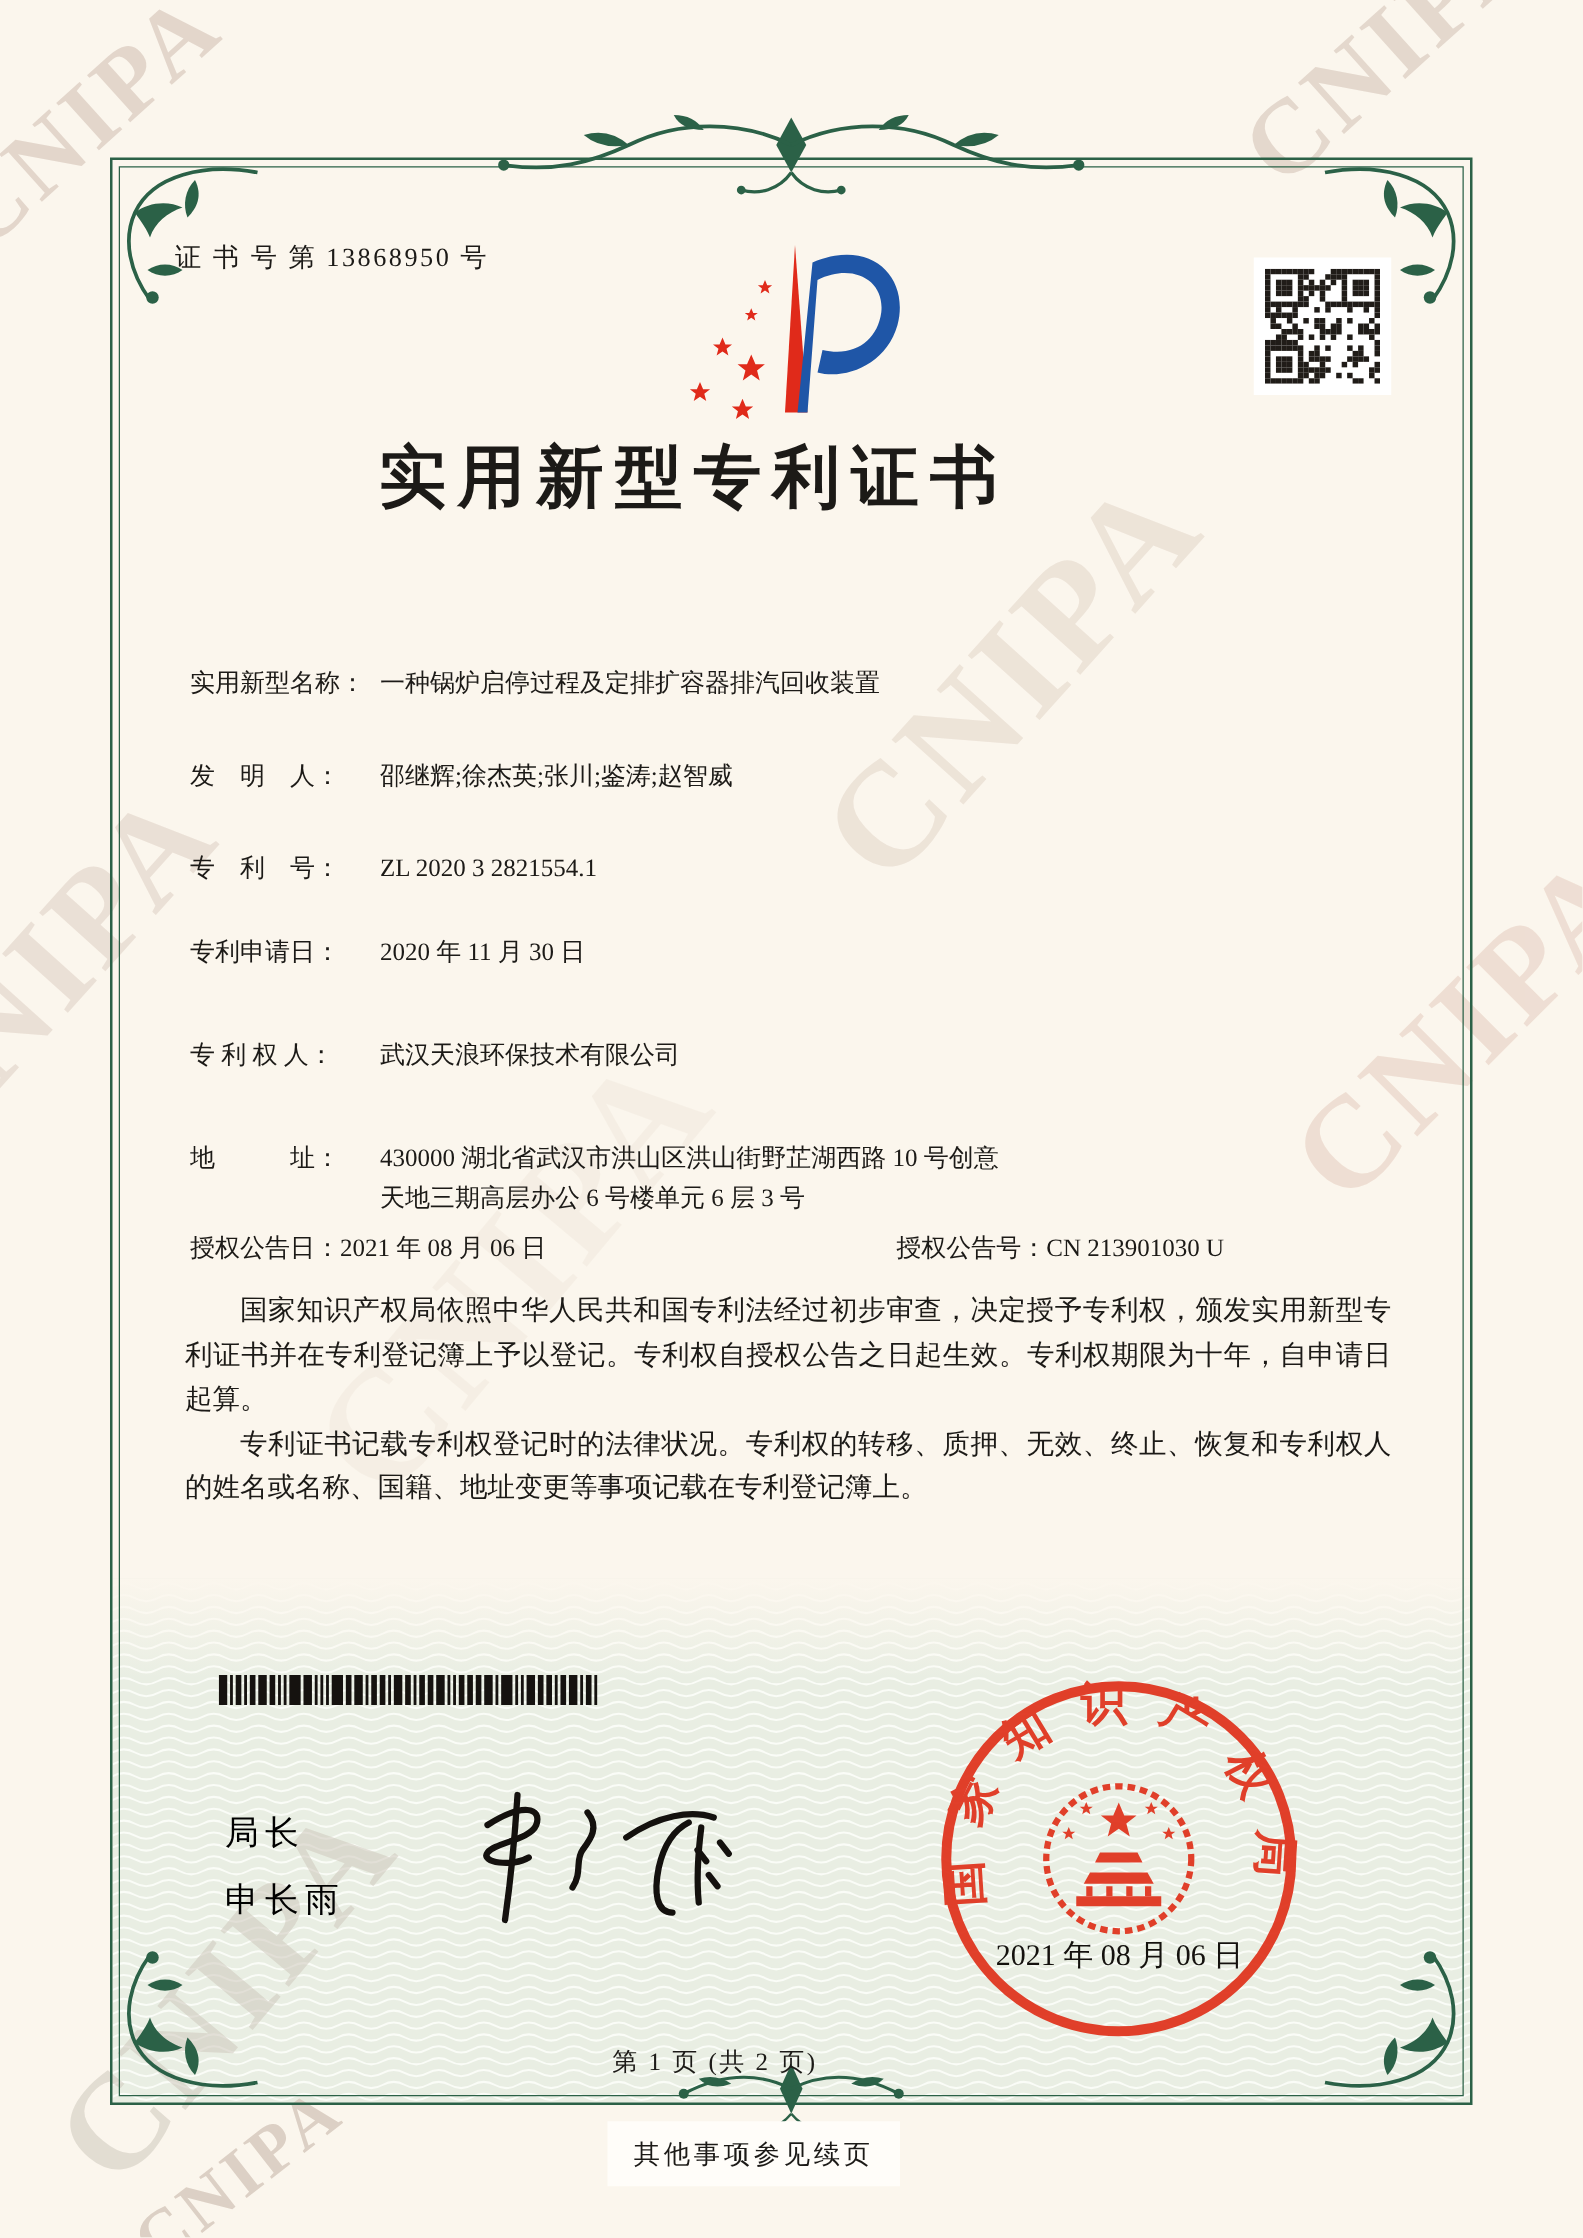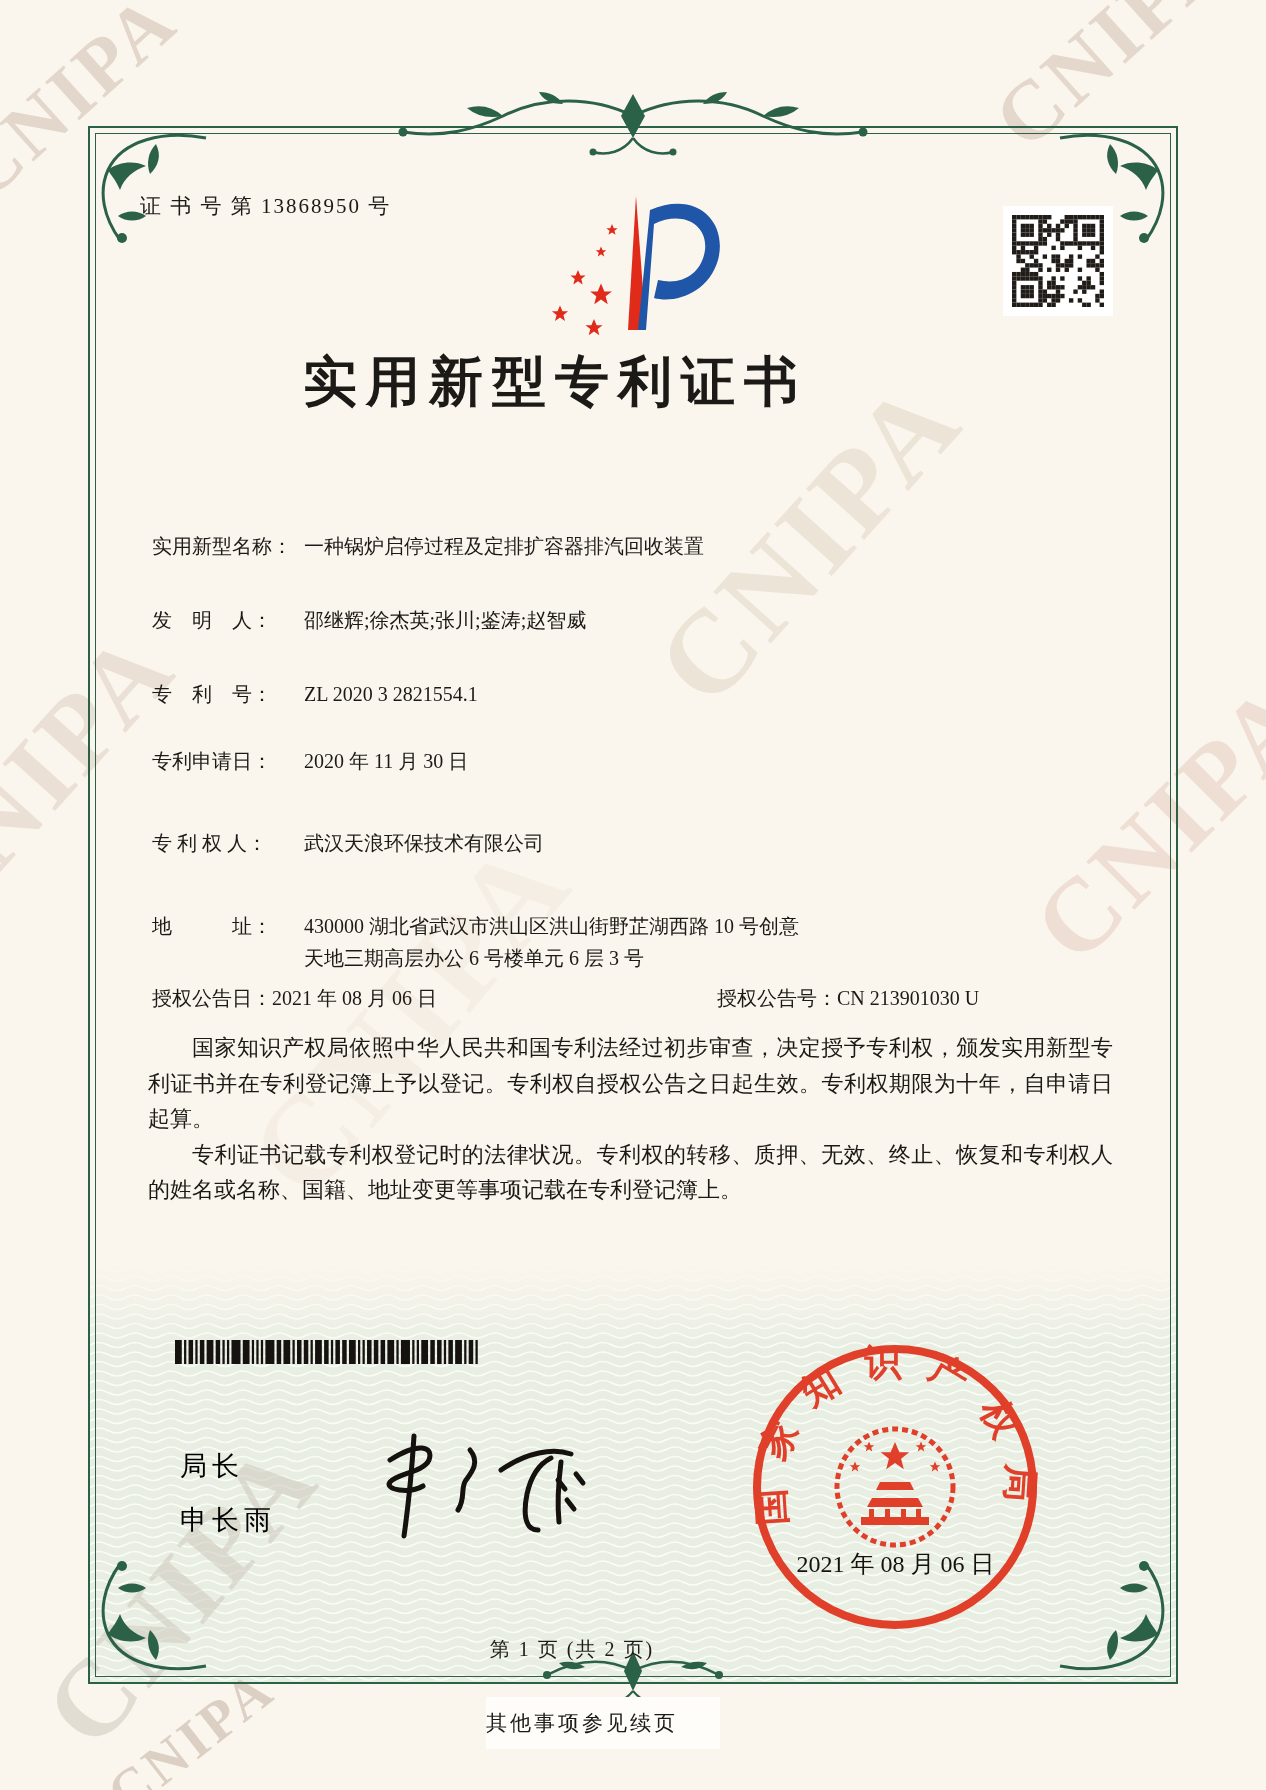--- a/index.html
+++ b/index.html
@@ -45,21 +45,21 @@
   .signoff{position:absolute;left:180px;z-index:3;font-family:"Liberation Sans","DejaVu Sans",sans-serif;
            font-size:27px;font-weight:500;letter-spacing:5px;color:#000000;}
   .st1{top:1448px;} .st2{top:1502px;}
   .signature{position:absolute;left:355px;top:1418px;z-index:3;}
   .seal{position:absolute;left:745px;top:1337px;z-index:4;}
   .seal-date{position:absolute;left:788px;top:1548px;width:215px;text-align:center;font-size:24px;
              color:#14110e;z-index:5;letter-spacing:0px;}
   .pagenum{position:absolute;left:0;top:1636px;width:1144px;text-align:center;font-size:20px;
            letter-spacing:2px;z-index:3;}
   .footer-note{position:absolute;left:486px;top:1697px;width:234px;height:52px;background:#fffdf9;
-               z-index:3;line-height:52px;font-size:21px;letter-spacing:3px;}
+               z-index:3;text-align:center;line-height:52px;font-size:21px;letter-spacing:3px;}
 </style>
 </head>
 <body>
 
 <div class="page">
 
   <div class="band">
     <svg width="1086" height="420" viewBox="0 0 1086 420">
       <path id="wavePath" fill="none" stroke="#fafcf7" stroke-width="1.6" d="M0 6.0q9 -5 18 0q9 5 18 0q9 -5 18 0q9 5 18 0q9 -5 18 0q9 5 18 0q9 -5 18 0q9 5 18 0q9 -5 18 0q9 5 18 0q9 -5 18 0q9 5 18 0q9 -5 18 0q9 5 18 0q9 -5 18 0q9 5 18 0q9 -5 18 0q9 5 18 0q9 -5 18 0q9 5 18 0q9 -5 18 0q9 5 18 0q9 -5 18 0q9 5 18 0q9 -5 18 0q9 5 18 0q9 -5 18 0q9 5 18 0q9 -5 18 0q9 5 18 0q9 -5 18 0q9 5 18 0q9 -5 18 0q9 5 18 0q9 -5 18 0q9 5 18 0q9 -5 18 0q9 5 18 0q9 -5 18 0q9 5 18 0q9 -5 18 0q9 5 18 0q9 -5 18 0q9 5 18 0q9 -5 18 0q9 5 18 0q9 -5 18 0q9 5 18 0q9 -5 18 0q9 5 18 0q9 -5 18 0q9 5 18 0q9 -5 18 0q9 5 18 0q9 -5 18 0q9 5 18 0q9 -5 18 0q9 5 18 0q9 -5 18 0q9 5 18 0q9 -5 18 0q9 5 18 0M0 15.5q9 -5 18 0q9 5 18 0q9 -5 18 0q9 5 18 0q9 -5 18 0q9 5 18 0q9 -5 18 0q9 5 18 0q9 -5 18 0q9 5 18 0q9 -5 18 0q9 5 18 0q9 -5 18 0q9 5 18 0q9 -5 18 0q9 5 18 0q9 -5 18 0q9 5 18 0q9 -5 18 0q9 5 18 0q9 -5 18 0q9 5 18 0q9 -5 18 0q9 5 18 0q9 -5 18 0q9 5 18 0q9 -5 18 0q9 5 18 0q9 -5 18 0q9 5 18 0q9 -5 18 0q9 5 18 0q9 -5 18 0q9 5 18 0q9 -5 18 0q9 5 18 0q9 -5 18 0q9 5 18 0q9 -5 18 0q9 5 18 0q9 -5 18 0q9 5 18 0q9 -5 18 0q9 5 18 0q9 -5 18 0q9 5 18 0q9 -5 18 0q9 5 18 0q9 -5 18 0q9 5 18 0q9 -5 18 0q9 5 18 0q9 -5 18 0q9 5 18 0q9 -5 18 0q9 5 18 0q9 -5 18 0q9 5 18 0q9 -5 18 0q9 5 18 0q9 -5 18 0q9 5 18 0M0 25.0q9 -5 18 0q9 5 18 0q9 -5 18 0q9 5 18 0q9 -5 18 0q9 5 18 0q9 -5 18 0q9 5 18 0q9 -5 18 0q9 5 18 0q9 -5 18 0q9 5 18 0q9 -5 18 0q9 5 18 0q9 -5 18 0q9 5 18 0q9 -5 18 0q9 5 18 0q9 -5 18 0q9 5 18 0q9 -5 18 0q9 5 18 0q9 -5 18 0q9 5 18 0q9 -5 18 0q9 5 18 0q9 -5 18 0q9 5 18 0q9 -5 18 0q9 5 18 0q9 -5 18 0q9 5 18 0q9 -5 18 0q9 5 18 0q9 -5 18 0q9 5 18 0q9 -5 18 0q9 5 18 0q9 -5 18 0q9 5 18 0q9 -5 18 0q9 5 18 0q9 -5 18 0q9 5 18 0q9 -5 18 0q9 5 18 0q9 -5 18 0q9 5 18 0q9 -5 18 0q9 5 18 0q9 -5 18 0q9 5 18 0q9 -5 18 0q9 5 18 0q9 -5 18 0q9 5 18 0q9 -5 18 0q9 5 18 0q9 -5 18 0q9 5 18 0q9 -5 18 0q9 5 18 0M0 34.5q9 -5 18 0q9 5 18 0q9 -5 18 0q9 5 18 0q9 -5 18 0q9 5 18 0q9 -5 18 0q9 5 18 0q9 -5 18 0q9 5 18 0q9 -5 18 0q9 5 18 0q9 -5 18 0q9 5 18 0q9 -5 18 0q9 5 18 0q9 -5 18 0q9 5 18 0q9 -5 18 0q9 5 18 0q9 -5 18 0q9 5 18 0q9 -5 18 0q9 5 18 0q9 -5 18 0q9 5 18 0q9 -5 18 0q9 5 18 0q9 -5 18 0q9 5 18 0q9 -5 18 0q9 5 18 0q9 -5 18 0q9 5 18 0q9 -5 18 0q9 5 18 0q9 -5 18 0q9 5 18 0q9 -5 18 0q9 5 18 0q9 -5 18 0q9 5 18 0q9 -5 18 0q9 5 18 0q9 -5 18 0q9 5 18 0q9 -5 18 0q9 5 18 0q9 -5 18 0q9 5 18 0q9 -5 18 0q9 5 18 0q9 -5 18 0q9 5 18 0q9 -5 18 0q9 5 18 0q9 -5 18 0q9 5 18 0q9 -5 18 0q9 5 18 0q9 -5 18 0q9 5 18 0M0 44.0q9 -5 18 0q9 5 18 0q9 -5 18 0q9 5 18 0q9 -5 18 0q9 5 18 0q9 -5 18 0q9 5 18 0q9 -5 18 0q9 5 18 0q9 -5 18 0q9 5 18 0q9 -5 18 0q9 5 18 0q9 -5 18 0q9 5 18 0q9 -5 18 0q9 5 18 0q9 -5 18 0q9 5 18 0q9 -5 18 0q9 5 18 0q9 -5 18 0q9 5 18 0q9 -5 18 0q9 5 18 0q9 -5 18 0q9 5 18 0q9 -5 18 0q9 5 18 0q9 -5 18 0q9 5 18 0q9 -5 18 0q9 5 18 0q9 -5 18 0q9 5 18 0q9 -5 18 0q9 5 18 0q9 -5 18 0q9 5 18 0q9 -5 18 0q9 5 18 0q9 -5 18 0q9 5 18 0q9 -5 18 0q9 5 18 0q9 -5 18 0q9 5 18 0q9 -5 18 0q9 5 18 0q9 -5 18 0q9 5 18 0q9 -5 18 0q9 5 18 0q9 -5 18 0q9 5 18 0q9 -5 18 0q9 5 18 0q9 -5 18 0q9 5 18 0q9 -5 18 0q9 5 18 0M0 53.5q9 -5 18 0q9 5 18 0q9 -5 18 0q9 5 18 0q9 -5 18 0q9 5 18 0q9 -5 18 0q9 5 18 0q9 -5 18 0q9 5 18 0q9 -5 18 0q9 5 18 0q9 -5 18 0q9 5 18 0q9 -5 18 0q9 5 18 0q9 -5 18 0q9 5 18 0q9 -5 18 0q9 5 18 0q9 -5 18 0q9 5 18 0q9 -5 18 0q9 5 18 0q9 -5 18 0q9 5 18 0q9 -5 18 0q9 5 18 0q9 -5 18 0q9 5 18 0q9 -5 18 0q9 5 18 0q9 -5 18 0q9 5 18 0q9 -5 18 0q9 5 18 0q9 -5 18 0q9 5 18 0q9 -5 18 0q9 5 18 0q9 -5 18 0q9 5 18 0q9 -5 18 0q9 5 18 0q9 -5 18 0q9 5 18 0q9 -5 18 0q9 5 18 0q9 -5 18 0q9 5 18 0q9 -5 18 0q9 5 18 0q9 -5 18 0q9 5 18 0q9 -5 18 0q9 5 18 0q9 -5 18 0q9 5 18 0q9 -5 18 0q9 5 18 0q9 -5 18 0q9 5 18 0M0 63.0q9 -5 18 0q9 5 18 0q9 -5 18 0q9 5 18 0q9 -5 18 0q9 5 18 0q9 -5 18 0q9 5 18 0q9 -5 18 0q9 5 18 0q9 -5 18 0q9 5 18 0q9 -5 18 0q9 5 18 0q9 -5 18 0q9 5 18 0q9 -5 18 0q9 5 18 0q9 -5 18 0q9 5 18 0q9 -5 18 0q9 5 18 0q9 -5 18 0q9 5 18 0q9 -5 18 0q9 5 18 0q9 -5 18 0q9 5 18 0q9 -5 18 0q9 5 18 0q9 -5 18 0q9 5 18 0q9 -5 18 0q9 5 18 0q9 -5 18 0q9 5 18 0q9 -5 18 0q9 5 18 0q9 -5 18 0q9 5 18 0q9 -5 18 0q9 5 18 0q9 -5 18 0q9 5 18 0q9 -5 18 0q9 5 18 0q9 -5 18 0q9 5 18 0q9 -5 18 0q9 5 18 0q9 -5 18 0q9 5 18 0q9 -5 18 0q9 5 18 0q9 -5 18 0q9 5 18 0q9 -5 18 0q9 5 18 0q9 -5 18 0q9 5 18 0q9 -5 18 0q9 5 18 0M0 72.5q9 -5 18 0q9 5 18 0q9 -5 18 0q9 5 18 0q9 -5 18 0q9 5 18 0q9 -5 18 0q9 5 18 0q9 -5 18 0q9 5 18 0q9 -5 18 0q9 5 18 0q9 -5 18 0q9 5 18 0q9 -5 18 0q9 5 18 0q9 -5 18 0q9 5 18 0q9 -5 18 0q9 5 18 0q9 -5 18 0q9 5 18 0q9 -5 18 0q9 5 18 0q9 -5 18 0q9 5 18 0q9 -5 18 0q9 5 18 0q9 -5 18 0q9 5 18 0q9 -5 18 0q9 5 18 0q9 -5 18 0q9 5 18 0q9 -5 18 0q9 5 18 0q9 -5 18 0q9 5 18 0q9 -5 18 0q9 5 18 0q9 -5 18 0q9 5 18 0q9 -5 18 0q9 5 18 0q9 -5 18 0q9 5 18 0q9 -5 18 0q9 5 18 0q9 -5 18 0q9 5 18 0q9 -5 18 0q9 5 18 0q9 -5 18 0q9 5 18 0q9 -5 18 0q9 5 18 0q9 -5 18 0q9 5 18 0q9 -5 18 0q9 5 18 0q9 -5 18 0q9 5 18 0M0 82.0q9 -5 18 0q9 5 18 0q9 -5 18 0q9 5 18 0q9 -5 18 0q9 5 18 0q9 -5 18 0q9 5 18 0q9 -5 18 0q9 5 18 0q9 -5 18 0q9 5 18 0q9 -5 18 0q9 5 18 0q9 -5 18 0q9 5 18 0q9 -5 18 0q9 5 18 0q9 -5 18 0q9 5 18 0q9 -5 18 0q9 5 18 0q9 -5 18 0q9 5 18 0q9 -5 18 0q9 5 18 0q9 -5 18 0q9 5 18 0q9 -5 18 0q9 5 18 0q9 -5 18 0q9 5 18 0q9 -5 18 0q9 5 18 0q9 -5 18 0q9 5 18 0q9 -5 18 0q9 5 18 0q9 -5 18 0q9 5 18 0q9 -5 18 0q9 5 18 0q9 -5 18 0q9 5 18 0q9 -5 18 0q9 5 18 0q9 -5 18 0q9 5 18 0q9 -5 18 0q9 5 18 0q9 -5 18 0q9 5 18 0q9 -5 18 0q9 5 18 0q9 -5 18 0q9 5 18 0q9 -5 18 0q9 5 18 0q9 -5 18 0q9 5 18 0q9 -5 18 0q9 5 18 0M0 91.5q9 -5 18 0q9 5 18 0q9 -5 18 0q9 5 18 0q9 -5 18 0q9 5 18 0q9 -5 18 0q9 5 18 0q9 -5 18 0q9 5 18 0q9 -5 18 0q9 5 18 0q9 -5 18 0q9 5 18 0q9 -5 18 0q9 5 18 0q9 -5 18 0q9 5 18 0q9 -5 18 0q9 5 18 0q9 -5 18 0q9 5 18 0q9 -5 18 0q9 5 18 0q9 -5 18 0q9 5 18 0q9 -5 18 0q9 5 18 0q9 -5 18 0q9 5 18 0q9 -5 18 0q9 5 18 0q9 -5 18 0q9 5 18 0q9 -5 18 0q9 5 18 0q9 -5 18 0q9 5 18 0q9 -5 18 0q9 5 18 0q9 -5 18 0q9 5 18 0q9 -5 18 0q9 5 18 0q9 -5 18 0q9 5 18 0q9 -5 18 0q9 5 18 0q9 -5 18 0q9 5 18 0q9 -5 18 0q9 5 18 0q9 -5 18 0q9 5 18 0q9 -5 18 0q9 5 18 0q9 -5 18 0q9 5 18 0q9 -5 18 0q9 5 18 0q9 -5 18 0q9 5 18 0M0 101.0q9 -5 18 0q9 5 18 0q9 -5 18 0q9 5 18 0q9 -5 18 0q9 5 18 0q9 -5 18 0q9 5 18 0q9 -5 18 0q9 5 18 0q9 -5 18 0q9 5 18 0q9 -5 18 0q9 5 18 0q9 -5 18 0q9 5 18 0q9 -5 18 0q9 5 18 0q9 -5 18 0q9 5 18 0q9 -5 18 0q9 5 18 0q9 -5 18 0q9 5 18 0q9 -5 18 0q9 5 18 0q9 -5 18 0q9 5 18 0q9 -5 18 0q9 5 18 0q9 -5 18 0q9 5 18 0q9 -5 18 0q9 5 18 0q9 -5 18 0q9 5 18 0q9 -5 18 0q9 5 18 0q9 -5 18 0q9 5 18 0q9 -5 18 0q9 5 18 0q9 -5 18 0q9 5 18 0q9 -5 18 0q9 5 18 0q9 -5 18 0q9 5 18 0q9 -5 18 0q9 5 18 0q9 -5 18 0q9 5 18 0q9 -5 18 0q9 5 18 0q9 -5 18 0q9 5 18 0q9 -5 18 0q9 5 18 0q9 -5 18 0q9 5 18 0q9 -5 18 0q9 5 18 0M0 110.5q9 -5 18 0q9 5 18 0q9 -5 18 0q9 5 18 0q9 -5 18 0q9 5 18 0q9 -5 18 0q9 5 18 0q9 -5 18 0q9 5 18 0q9 -5 18 0q9 5 18 0q9 -5 18 0q9 5 18 0q9 -5 18 0q9 5 18 0q9 -5 18 0q9 5 18 0q9 -5 18 0q9 5 18 0q9 -5 18 0q9 5 18 0q9 -5 18 0q9 5 18 0q9 -5 18 0q9 5 18 0q9 -5 18 0q9 5 18 0q9 -5 18 0q9 5 18 0q9 -5 18 0q9 5 18 0q9 -5 18 0q9 5 18 0q9 -5 18 0q9 5 18 0q9 -5 18 0q9 5 18 0q9 -5 18 0q9 5 18 0q9 -5 18 0q9 5 18 0q9 -5 18 0q9 5 18 0q9 -5 18 0q9 5 18 0q9 -5 18 0q9 5 18 0q9 -5 18 0q9 5 18 0q9 -5 18 0q9 5 18 0q9 -5 18 0q9 5 18 0q9 -5 18 0q9 5 18 0q9 -5 18 0q9 5 18 0q9 -5 18 0q9 5 18 0q9 -5 18 0q9 5 18 0M0 120.0q9 -5 18 0q9 5 18 0q9 -5 18 0q9 5 18 0q9 -5 18 0q9 5 18 0q9 -5 18 0q9 5 18 0q9 -5 18 0q9 5 18 0q9 -5 18 0q9 5 18 0q9 -5 18 0q9 5 18 0q9 -5 18 0q9 5 18 0q9 -5 18 0q9 5 18 0q9 -5 18 0q9 5 18 0q9 -5 18 0q9 5 18 0q9 -5 18 0q9 5 18 0q9 -5 18 0q9 5 18 0q9 -5 18 0q9 5 18 0q9 -5 18 0q9 5 18 0q9 -5 18 0q9 5 18 0q9 -5 18 0q9 5 18 0q9 -5 18 0q9 5 18 0q9 -5 18 0q9 5 18 0q9 -5 18 0q9 5 18 0q9 -5 18 0q9 5 18 0q9 -5 18 0q9 5 18 0q9 -5 18 0q9 5 18 0q9 -5 18 0q9 5 18 0q9 -5 18 0q9 5 18 0q9 -5 18 0q9 5 18 0q9 -5 18 0q9 5 18 0q9 -5 18 0q9 5 18 0q9 -5 18 0q9 5 18 0q9 -5 18 0q9 5 18 0q9 -5 18 0q9 5 18 0M0 129.5q9 -5 18 0q9 5 18 0q9 -5 18 0q9 5 18 0q9 -5 18 0q9 5 18 0q9 -5 18 0q9 5 18 0q9 -5 18 0q9 5 18 0q9 -5 18 0q9 5 18 0q9 -5 18 0q9 5 18 0q9 -5 18 0q9 5 18 0q9 -5 18 0q9 5 18 0q9 -5 18 0q9 5 18 0q9 -5 18 0q9 5 18 0q9 -5 18 0q9 5 18 0q9 -5 18 0q9 5 18 0q9 -5 18 0q9 5 18 0q9 -5 18 0q9 5 18 0q9 -5 18 0q9 5 18 0q9 -5 18 0q9 5 18 0q9 -5 18 0q9 5 18 0q9 -5 18 0q9 5 18 0q9 -5 18 0q9 5 18 0q9 -5 18 0q9 5 18 0q9 -5 18 0q9 5 18 0q9 -5 18 0q9 5 18 0q9 -5 18 0q9 5 18 0q9 -5 18 0q9 5 18 0q9 -5 18 0q9 5 18 0q9 -5 18 0q9 5 18 0q9 -5 18 0q9 5 18 0q9 -5 18 0q9 5 18 0q9 -5 18 0q9 5 18 0q9 -5 18 0q9 5 18 0M0 139.0q9 -5 18 0q9 5 18 0q9 -5 18 0q9 5 18 0q9 -5 18 0q9 5 18 0q9 -5 18 0q9 5 18 0q9 -5 18 0q9 5 18 0q9 -5 18 0q9 5 18 0q9 -5 18 0q9 5 18 0q9 -5 18 0q9 5 18 0q9 -5 18 0q9 5 18 0q9 -5 18 0q9 5 18 0q9 -5 18 0q9 5 18 0q9 -5 18 0q9 5 18 0q9 -5 18 0q9 5 18 0q9 -5 18 0q9 5 18 0q9 -5 18 0q9 5 18 0q9 -5 18 0q9 5 18 0q9 -5 18 0q9 5 18 0q9 -5 18 0q9 5 18 0q9 -5 18 0q9 5 18 0q9 -5 18 0q9 5 18 0q9 -5 18 0q9 5 18 0q9 -5 18 0q9 5 18 0q9 -5 18 0q9 5 18 0q9 -5 18 0q9 5 18 0q9 -5 18 0q9 5 18 0q9 -5 18 0q9 5 18 0q9 -5 18 0q9 5 18 0q9 -5 18 0q9 5 18 0q9 -5 18 0q9 5 18 0q9 -5 18 0q9 5 18 0q9 -5 18 0q9 5 18 0M0 148.5q9 -5 18 0q9 5 18 0q9 -5 18 0q9 5 18 0q9 -5 18 0q9 5 18 0q9 -5 18 0q9 5 18 0q9 -5 18 0q9 5 18 0q9 -5 18 0q9 5 18 0q9 -5 18 0q9 5 18 0q9 -5 18 0q9 5 18 0q9 -5 18 0q9 5 18 0q9 -5 18 0q9 5 18 0q9 -5 18 0q9 5 18 0q9 -5 18 0q9 5 18 0q9 -5 18 0q9 5 18 0q9 -5 18 0q9 5 18 0q9 -5 18 0q9 5 18 0q9 -5 18 0q9 5 18 0q9 -5 18 0q9 5 18 0q9 -5 18 0q9 5 18 0q9 -5 18 0q9 5 18 0q9 -5 18 0q9 5 18 0q9 -5 18 0q9 5 18 0q9 -5 18 0q9 5 18 0q9 -5 18 0q9 5 18 0q9 -5 18 0q9 5 18 0q9 -5 18 0q9 5 18 0q9 -5 18 0q9 5 18 0q9 -5 18 0q9 5 18 0q9 -5 18 0q9 5 18 0q9 -5 18 0q9 5 18 0q9 -5 18 0q9 5 18 0q9 -5 18 0q9 5 18 0M0 158.0q9 -5 18 0q9 5 18 0q9 -5 18 0q9 5 18 0q9 -5 18 0q9 5 18 0q9 -5 18 0q9 5 18 0q9 -5 18 0q9 5 18 0q9 -5 18 0q9 5 18 0q9 -5 18 0q9 5 18 0q9 -5 18 0q9 5 18 0q9 -5 18 0q9 5 18 0q9 -5 18 0q9 5 18 0q9 -5 18 0q9 5 18 0q9 -5 18 0q9 5 18 0q9 -5 18 0q9 5 18 0q9 -5 18 0q9 5 18 0q9 -5 18 0q9 5 18 0q9 -5 18 0q9 5 18 0q9 -5 18 0q9 5 18 0q9 -5 18 0q9 5 18 0q9 -5 18 0q9 5 18 0q9 -5 18 0q9 5 18 0q9 -5 18 0q9 5 18 0q9 -5 18 0q9 5 18 0q9 -5 18 0q9 5 18 0q9 -5 18 0q9 5 18 0q9 -5 18 0q9 5 18 0q9 -5 18 0q9 5 18 0q9 -5 18 0q9 5 18 0q9 -5 18 0q9 5 18 0q9 -5 18 0q9 5 18 0q9 -5 18 0q9 5 18 0q9 -5 18 0q9 5 18 0M0 167.5q9 -5 18 0q9 5 18 0q9 -5 18 0q9 5 18 0q9 -5 18 0q9 5 18 0q9 -5 18 0q9 5 18 0q9 -5 18 0q9 5 18 0q9 -5 18 0q9 5 18 0q9 -5 18 0q9 5 18 0q9 -5 18 0q9 5 18 0q9 -5 18 0q9 5 18 0q9 -5 18 0q9 5 18 0q9 -5 18 0q9 5 18 0q9 -5 18 0q9 5 18 0q9 -5 18 0q9 5 18 0q9 -5 18 0q9 5 18 0q9 -5 18 0q9 5 18 0q9 -5 18 0q9 5 18 0q9 -5 18 0q9 5 18 0q9 -5 18 0q9 5 18 0q9 -5 18 0q9 5 18 0q9 -5 18 0q9 5 18 0q9 -5 18 0q9 5 18 0q9 -5 18 0q9 5 18 0q9 -5 18 0q9 5 18 0q9 -5 18 0q9 5 18 0q9 -5 18 0q9 5 18 0q9 -5 18 0q9 5 18 0q9 -5 18 0q9 5 18 0q9 -5 18 0q9 5 18 0q9 -5 18 0q9 5 18 0q9 -5 18 0q9 5 18 0q9 -5 18 0q9 5 18 0M0 177.0q9 -5 18 0q9 5 18 0q9 -5 18 0q9 5 18 0q9 -5 18 0q9 5 18 0q9 -5 18 0q9 5 18 0q9 -5 18 0q9 5 18 0q9 -5 18 0q9 5 18 0q9 -5 18 0q9 5 18 0q9 -5 18 0q9 5 18 0q9 -5 18 0q9 5 18 0q9 -5 18 0q9 5 18 0q9 -5 18 0q9 5 18 0q9 -5 18 0q9 5 18 0q9 -5 18 0q9 5 18 0q9 -5 18 0q9 5 18 0q9 -5 18 0q9 5 18 0q9 -5 18 0q9 5 18 0q9 -5 18 0q9 5 18 0q9 -5 18 0q9 5 18 0q9 -5 18 0q9 5 18 0q9 -5 18 0q9 5 18 0q9 -5 18 0q9 5 18 0q9 -5 18 0q9 5 18 0q9 -5 18 0q9 5 18 0q9 -5 18 0q9 5 18 0q9 -5 18 0q9 5 18 0q9 -5 18 0q9 5 18 0q9 -5 18 0q9 5 18 0q9 -5 18 0q9 5 18 0q9 -5 18 0q9 5 18 0q9 -5 18 0q9 5 18 0q9 -5 18 0q9 5 18 0M0 186.5q9 -5 18 0q9 5 18 0q9 -5 18 0q9 5 18 0q9 -5 18 0q9 5 18 0q9 -5 18 0q9 5 18 0q9 -5 18 0q9 5 18 0q9 -5 18 0q9 5 18 0q9 -5 18 0q9 5 18 0q9 -5 18 0q9 5 18 0q9 -5 18 0q9 5 18 0q9 -5 18 0q9 5 18 0q9 -5 18 0q9 5 18 0q9 -5 18 0q9 5 18 0q9 -5 18 0q9 5 18 0q9 -5 18 0q9 5 18 0q9 -5 18 0q9 5 18 0q9 -5 18 0q9 5 18 0q9 -5 18 0q9 5 18 0q9 -5 18 0q9 5 18 0q9 -5 18 0q9 5 18 0q9 -5 18 0q9 5 18 0q9 -5 18 0q9 5 18 0q9 -5 18 0q9 5 18 0q9 -5 18 0q9 5 18 0q9 -5 18 0q9 5 18 0q9 -5 18 0q9 5 18 0q9 -5 18 0q9 5 18 0q9 -5 18 0q9 5 18 0q9 -5 18 0q9 5 18 0q9 -5 18 0q9 5 18 0q9 -5 18 0q9 5 18 0q9 -5 18 0q9 5 18 0M0 196.0q9 -5 18 0q9 5 18 0q9 -5 18 0q9 5 18 0q9 -5 18 0q9 5 18 0q9 -5 18 0q9 5 18 0q9 -5 18 0q9 5 18 0q9 -5 18 0q9 5 18 0q9 -5 18 0q9 5 18 0q9 -5 18 0q9 5 18 0q9 -5 18 0q9 5 18 0q9 -5 18 0q9 5 18 0q9 -5 18 0q9 5 18 0q9 -5 18 0q9 5 18 0q9 -5 18 0q9 5 18 0q9 -5 18 0q9 5 18 0q9 -5 18 0q9 5 18 0q9 -5 18 0q9 5 18 0q9 -5 18 0q9 5 18 0q9 -5 18 0q9 5 18 0q9 -5 18 0q9 5 18 0q9 -5 18 0q9 5 18 0q9 -5 18 0q9 5 18 0q9 -5 18 0q9 5 18 0q9 -5 18 0q9 5 18 0q9 -5 18 0q9 5 18 0q9 -5 18 0q9 5 18 0q9 -5 18 0q9 5 18 0q9 -5 18 0q9 5 18 0q9 -5 18 0q9 5 18 0q9 -5 18 0q9 5 18 0q9 -5 18 0q9 5 18 0q9 -5 18 0q9 5 18 0M0 205.5q9 -5 18 0q9 5 18 0q9 -5 18 0q9 5 18 0q9 -5 18 0q9 5 18 0q9 -5 18 0q9 5 18 0q9 -5 18 0q9 5 18 0q9 -5 18 0q9 5 18 0q9 -5 18 0q9 5 18 0q9 -5 18 0q9 5 18 0q9 -5 18 0q9 5 18 0q9 -5 18 0q9 5 18 0q9 -5 18 0q9 5 18 0q9 -5 18 0q9 5 18 0q9 -5 18 0q9 5 18 0q9 -5 18 0q9 5 18 0q9 -5 18 0q9 5 18 0q9 -5 18 0q9 5 18 0q9 -5 18 0q9 5 18 0q9 -5 18 0q9 5 18 0q9 -5 18 0q9 5 18 0q9 -5 18 0q9 5 18 0q9 -5 18 0q9 5 18 0q9 -5 18 0q9 5 18 0q9 -5 18 0q9 5 18 0q9 -5 18 0q9 5 18 0q9 -5 18 0q9 5 18 0q9 -5 18 0q9 5 18 0q9 -5 18 0q9 5 18 0q9 -5 18 0q9 5 18 0q9 -5 18 0q9 5 18 0q9 -5 18 0q9 5 18 0q9 -5 18 0q9 5 18 0M0 215.0q9 -5 18 0q9 5 18 0q9 -5 18 0q9 5 18 0q9 -5 18 0q9 5 18 0q9 -5 18 0q9 5 18 0q9 -5 18 0q9 5 18 0q9 -5 18 0q9 5 18 0q9 -5 18 0q9 5 18 0q9 -5 18 0q9 5 18 0q9 -5 18 0q9 5 18 0q9 -5 18 0q9 5 18 0q9 -5 18 0q9 5 18 0q9 -5 18 0q9 5 18 0q9 -5 18 0q9 5 18 0q9 -5 18 0q9 5 18 0q9 -5 18 0q9 5 18 0q9 -5 18 0q9 5 18 0q9 -5 18 0q9 5 18 0q9 -5 18 0q9 5 18 0q9 -5 18 0q9 5 18 0q9 -5 18 0q9 5 18 0q9 -5 18 0q9 5 18 0q9 -5 18 0q9 5 18 0q9 -5 18 0q9 5 18 0q9 -5 18 0q9 5 18 0q9 -5 18 0q9 5 18 0q9 -5 18 0q9 5 18 0q9 -5 18 0q9 5 18 0q9 -5 18 0q9 5 18 0q9 -5 18 0q9 5 18 0q9 -5 18 0q9 5 18 0q9 -5 18 0q9 5 18 0M0 224.5q9 -5 18 0q9 5 18 0q9 -5 18 0q9 5 18 0q9 -5 18 0q9 5 18 0q9 -5 18 0q9 5 18 0q9 -5 18 0q9 5 18 0q9 -5 18 0q9 5 18 0q9 -5 18 0q9 5 18 0q9 -5 18 0q9 5 18 0q9 -5 18 0q9 5 18 0q9 -5 18 0q9 5 18 0q9 -5 18 0q9 5 18 0q9 -5 18 0q9 5 18 0q9 -5 18 0q9 5 18 0q9 -5 18 0q9 5 18 0q9 -5 18 0q9 5 18 0q9 -5 18 0q9 5 18 0q9 -5 18 0q9 5 18 0q9 -5 18 0q9 5 18 0q9 -5 18 0q9 5 18 0q9 -5 18 0q9 5 18 0q9 -5 18 0q9 5 18 0q9 -5 18 0q9 5 18 0q9 -5 18 0q9 5 18 0q9 -5 18 0q9 5 18 0q9 -5 18 0q9 5 18 0q9 -5 18 0q9 5 18 0q9 -5 18 0q9 5 18 0q9 -5 18 0q9 5 18 0q9 -5 18 0q9 5 18 0q9 -5 18 0q9 5 18 0q9 -5 18 0q9 5 18 0M0 234.0q9 -5 18 0q9 5 18 0q9 -5 18 0q9 5 18 0q9 -5 18 0q9 5 18 0q9 -5 18 0q9 5 18 0q9 -5 18 0q9 5 18 0q9 -5 18 0q9 5 18 0q9 -5 18 0q9 5 18 0q9 -5 18 0q9 5 18 0q9 -5 18 0q9 5 18 0q9 -5 18 0q9 5 18 0q9 -5 18 0q9 5 18 0q9 -5 18 0q9 5 18 0q9 -5 18 0q9 5 18 0q9 -5 18 0q9 5 18 0q9 -5 18 0q9 5 18 0q9 -5 18 0q9 5 18 0q9 -5 18 0q9 5 18 0q9 -5 18 0q9 5 18 0q9 -5 18 0q9 5 18 0q9 -5 18 0q9 5 18 0q9 -5 18 0q9 5 18 0q9 -5 18 0q9 5 18 0q9 -5 18 0q9 5 18 0q9 -5 18 0q9 5 18 0q9 -5 18 0q9 5 18 0q9 -5 18 0q9 5 18 0q9 -5 18 0q9 5 18 0q9 -5 18 0q9 5 18 0q9 -5 18 0q9 5 18 0q9 -5 18 0q9 5 18 0q9 -5 18 0q9 5 18 0M0 243.5q9 -5 18 0q9 5 18 0q9 -5 18 0q9 5 18 0q9 -5 18 0q9 5 18 0q9 -5 18 0q9 5 18 0q9 -5 18 0q9 5 18 0q9 -5 18 0q9 5 18 0q9 -5 18 0q9 5 18 0q9 -5 18 0q9 5 18 0q9 -5 18 0q9 5 18 0q9 -5 18 0q9 5 18 0q9 -5 18 0q9 5 18 0q9 -5 18 0q9 5 18 0q9 -5 18 0q9 5 18 0q9 -5 18 0q9 5 18 0q9 -5 18 0q9 5 18 0q9 -5 18 0q9 5 18 0q9 -5 18 0q9 5 18 0q9 -5 18 0q9 5 18 0q9 -5 18 0q9 5 18 0q9 -5 18 0q9 5 18 0q9 -5 18 0q9 5 18 0q9 -5 18 0q9 5 18 0q9 -5 18 0q9 5 18 0q9 -5 18 0q9 5 18 0q9 -5 18 0q9 5 18 0q9 -5 18 0q9 5 18 0q9 -5 18 0q9 5 18 0q9 -5 18 0q9 5 18 0q9 -5 18 0q9 5 18 0q9 -5 18 0q9 5 18 0q9 -5 18 0q9 5 18 0M0 253.0q9 -5 18 0q9 5 18 0q9 -5 18 0q9 5 18 0q9 -5 18 0q9 5 18 0q9 -5 18 0q9 5 18 0q9 -5 18 0q9 5 18 0q9 -5 18 0q9 5 18 0q9 -5 18 0q9 5 18 0q9 -5 18 0q9 5 18 0q9 -5 18 0q9 5 18 0q9 -5 18 0q9 5 18 0q9 -5 18 0q9 5 18 0q9 -5 18 0q9 5 18 0q9 -5 18 0q9 5 18 0q9 -5 18 0q9 5 18 0q9 -5 18 0q9 5 18 0q9 -5 18 0q9 5 18 0q9 -5 18 0q9 5 18 0q9 -5 18 0q9 5 18 0q9 -5 18 0q9 5 18 0q9 -5 18 0q9 5 18 0q9 -5 18 0q9 5 18 0q9 -5 18 0q9 5 18 0q9 -5 18 0q9 5 18 0q9 -5 18 0q9 5 18 0q9 -5 18 0q9 5 18 0q9 -5 18 0q9 5 18 0q9 -5 18 0q9 5 18 0q9 -5 18 0q9 5 18 0q9 -5 18 0q9 5 18 0q9 -5 18 0q9 5 18 0q9 -5 18 0q9 5 18 0M0 262.5q9 -5 18 0q9 5 18 0q9 -5 18 0q9 5 18 0q9 -5 18 0q9 5 18 0q9 -5 18 0q9 5 18 0q9 -5 18 0q9 5 18 0q9 -5 18 0q9 5 18 0q9 -5 18 0q9 5 18 0q9 -5 18 0q9 5 18 0q9 -5 18 0q9 5 18 0q9 -5 18 0q9 5 18 0q9 -5 18 0q9 5 18 0q9 -5 18 0q9 5 18 0q9 -5 18 0q9 5 18 0q9 -5 18 0q9 5 18 0q9 -5 18 0q9 5 18 0q9 -5 18 0q9 5 18 0q9 -5 18 0q9 5 18 0q9 -5 18 0q9 5 18 0q9 -5 18 0q9 5 18 0q9 -5 18 0q9 5 18 0q9 -5 18 0q9 5 18 0q9 -5 18 0q9 5 18 0q9 -5 18 0q9 5 18 0q9 -5 18 0q9 5 18 0q9 -5 18 0q9 5 18 0q9 -5 18 0q9 5 18 0q9 -5 18 0q9 5 18 0q9 -5 18 0q9 5 18 0q9 -5 18 0q9 5 18 0q9 -5 18 0q9 5 18 0q9 -5 18 0q9 5 18 0M0 272.0q9 -5 18 0q9 5 18 0q9 -5 18 0q9 5 18 0q9 -5 18 0q9 5 18 0q9 -5 18 0q9 5 18 0q9 -5 18 0q9 5 18 0q9 -5 18 0q9 5 18 0q9 -5 18 0q9 5 18 0q9 -5 18 0q9 5 18 0q9 -5 18 0q9 5 18 0q9 -5 18 0q9 5 18 0q9 -5 18 0q9 5 18 0q9 -5 18 0q9 5 18 0q9 -5 18 0q9 5 18 0q9 -5 18 0q9 5 18 0q9 -5 18 0q9 5 18 0q9 -5 18 0q9 5 18 0q9 -5 18 0q9 5 18 0q9 -5 18 0q9 5 18 0q9 -5 18 0q9 5 18 0q9 -5 18 0q9 5 18 0q9 -5 18 0q9 5 18 0q9 -5 18 0q9 5 18 0q9 -5 18 0q9 5 18 0q9 -5 18 0q9 5 18 0q9 -5 18 0q9 5 18 0q9 -5 18 0q9 5 18 0q9 -5 18 0q9 5 18 0q9 -5 18 0q9 5 18 0q9 -5 18 0q9 5 18 0q9 -5 18 0q9 5 18 0q9 -5 18 0q9 5 18 0M0 281.5q9 -5 18 0q9 5 18 0q9 -5 18 0q9 5 18 0q9 -5 18 0q9 5 18 0q9 -5 18 0q9 5 18 0q9 -5 18 0q9 5 18 0q9 -5 18 0q9 5 18 0q9 -5 18 0q9 5 18 0q9 -5 18 0q9 5 18 0q9 -5 18 0q9 5 18 0q9 -5 18 0q9 5 18 0q9 -5 18 0q9 5 18 0q9 -5 18 0q9 5 18 0q9 -5 18 0q9 5 18 0q9 -5 18 0q9 5 18 0q9 -5 18 0q9 5 18 0q9 -5 18 0q9 5 18 0q9 -5 18 0q9 5 18 0q9 -5 18 0q9 5 18 0q9 -5 18 0q9 5 18 0q9 -5 18 0q9 5 18 0q9 -5 18 0q9 5 18 0q9 -5 18 0q9 5 18 0q9 -5 18 0q9 5 18 0q9 -5 18 0q9 5 18 0q9 -5 18 0q9 5 18 0q9 -5 18 0q9 5 18 0q9 -5 18 0q9 5 18 0q9 -5 18 0q9 5 18 0q9 -5 18 0q9 5 18 0q9 -5 18 0q9 5 18 0q9 -5 18 0q9 5 18 0M0 291.0q9 -5 18 0q9 5 18 0q9 -5 18 0q9 5 18 0q9 -5 18 0q9 5 18 0q9 -5 18 0q9 5 18 0q9 -5 18 0q9 5 18 0q9 -5 18 0q9 5 18 0q9 -5 18 0q9 5 18 0q9 -5 18 0q9 5 18 0q9 -5 18 0q9 5 18 0q9 -5 18 0q9 5 18 0q9 -5 18 0q9 5 18 0q9 -5 18 0q9 5 18 0q9 -5 18 0q9 5 18 0q9 -5 18 0q9 5 18 0q9 -5 18 0q9 5 18 0q9 -5 18 0q9 5 18 0q9 -5 18 0q9 5 18 0q9 -5 18 0q9 5 18 0q9 -5 18 0q9 5 18 0q9 -5 18 0q9 5 18 0q9 -5 18 0q9 5 18 0q9 -5 18 0q9 5 18 0q9 -5 18 0q9 5 18 0q9 -5 18 0q9 5 18 0q9 -5 18 0q9 5 18 0q9 -5 18 0q9 5 18 0q9 -5 18 0q9 5 18 0q9 -5 18 0q9 5 18 0q9 -5 18 0q9 5 18 0q9 -5 18 0q9 5 18 0q9 -5 18 0q9 5 18 0M0 300.5q9 -5 18 0q9 5 18 0q9 -5 18 0q9 5 18 0q9 -5 18 0q9 5 18 0q9 -5 18 0q9 5 18 0q9 -5 18 0q9 5 18 0q9 -5 18 0q9 5 18 0q9 -5 18 0q9 5 18 0q9 -5 18 0q9 5 18 0q9 -5 18 0q9 5 18 0q9 -5 18 0q9 5 18 0q9 -5 18 0q9 5 18 0q9 -5 18 0q9 5 18 0q9 -5 18 0q9 5 18 0q9 -5 18 0q9 5 18 0q9 -5 18 0q9 5 18 0q9 -5 18 0q9 5 18 0q9 -5 18 0q9 5 18 0q9 -5 18 0q9 5 18 0q9 -5 18 0q9 5 18 0q9 -5 18 0q9 5 18 0q9 -5 18 0q9 5 18 0q9 -5 18 0q9 5 18 0q9 -5 18 0q9 5 18 0q9 -5 18 0q9 5 18 0q9 -5 18 0q9 5 18 0q9 -5 18 0q9 5 18 0q9 -5 18 0q9 5 18 0q9 -5 18 0q9 5 18 0q9 -5 18 0q9 5 18 0q9 -5 18 0q9 5 18 0q9 -5 18 0q9 5 18 0M0 310.0q9 -5 18 0q9 5 18 0q9 -5 18 0q9 5 18 0q9 -5 18 0q9 5 18 0q9 -5 18 0q9 5 18 0q9 -5 18 0q9 5 18 0q9 -5 18 0q9 5 18 0q9 -5 18 0q9 5 18 0q9 -5 18 0q9 5 18 0q9 -5 18 0q9 5 18 0q9 -5 18 0q9 5 18 0q9 -5 18 0q9 5 18 0q9 -5 18 0q9 5 18 0q9 -5 18 0q9 5 18 0q9 -5 18 0q9 5 18 0q9 -5 18 0q9 5 18 0q9 -5 18 0q9 5 18 0q9 -5 18 0q9 5 18 0q9 -5 18 0q9 5 18 0q9 -5 18 0q9 5 18 0q9 -5 18 0q9 5 18 0q9 -5 18 0q9 5 18 0q9 -5 18 0q9 5 18 0q9 -5 18 0q9 5 18 0q9 -5 18 0q9 5 18 0q9 -5 18 0q9 5 18 0q9 -5 18 0q9 5 18 0q9 -5 18 0q9 5 18 0q9 -5 18 0q9 5 18 0q9 -5 18 0q9 5 18 0q9 -5 18 0q9 5 18 0q9 -5 18 0q9 5 18 0M0 319.5q9 -5 18 0q9 5 18 0q9 -5 18 0q9 5 18 0q9 -5 18 0q9 5 18 0q9 -5 18 0q9 5 18 0q9 -5 18 0q9 5 18 0q9 -5 18 0q9 5 18 0q9 -5 18 0q9 5 18 0q9 -5 18 0q9 5 18 0q9 -5 18 0q9 5 18 0q9 -5 18 0q9 5 18 0q9 -5 18 0q9 5 18 0q9 -5 18 0q9 5 18 0q9 -5 18 0q9 5 18 0q9 -5 18 0q9 5 18 0q9 -5 18 0q9 5 18 0q9 -5 18 0q9 5 18 0q9 -5 18 0q9 5 18 0q9 -5 18 0q9 5 18 0q9 -5 18 0q9 5 18 0q9 -5 18 0q9 5 18 0q9 -5 18 0q9 5 18 0q9 -5 18 0q9 5 18 0q9 -5 18 0q9 5 18 0q9 -5 18 0q9 5 18 0q9 -5 18 0q9 5 18 0q9 -5 18 0q9 5 18 0q9 -5 18 0q9 5 18 0q9 -5 18 0q9 5 18 0q9 -5 18 0q9 5 18 0q9 -5 18 0q9 5 18 0q9 -5 18 0q9 5 18 0M0 329.0q9 -5 18 0q9 5 18 0q9 -5 18 0q9 5 18 0q9 -5 18 0q9 5 18 0q9 -5 18 0q9 5 18 0q9 -5 18 0q9 5 18 0q9 -5 18 0q9 5 18 0q9 -5 18 0q9 5 18 0q9 -5 18 0q9 5 18 0q9 -5 18 0q9 5 18 0q9 -5 18 0q9 5 18 0q9 -5 18 0q9 5 18 0q9 -5 18 0q9 5 18 0q9 -5 18 0q9 5 18 0q9 -5 18 0q9 5 18 0q9 -5 18 0q9 5 18 0q9 -5 18 0q9 5 18 0q9 -5 18 0q9 5 18 0q9 -5 18 0q9 5 18 0q9 -5 18 0q9 5 18 0q9 -5 18 0q9 5 18 0q9 -5 18 0q9 5 18 0q9 -5 18 0q9 5 18 0q9 -5 18 0q9 5 18 0q9 -5 18 0q9 5 18 0q9 -5 18 0q9 5 18 0q9 -5 18 0q9 5 18 0q9 -5 18 0q9 5 18 0q9 -5 18 0q9 5 18 0q9 -5 18 0q9 5 18 0q9 -5 18 0q9 5 18 0q9 -5 18 0q9 5 18 0M0 338.5q9 -5 18 0q9 5 18 0q9 -5 18 0q9 5 18 0q9 -5 18 0q9 5 18 0q9 -5 18 0q9 5 18 0q9 -5 18 0q9 5 18 0q9 -5 18 0q9 5 18 0q9 -5 18 0q9 5 18 0q9 -5 18 0q9 5 18 0q9 -5 18 0q9 5 18 0q9 -5 18 0q9 5 18 0q9 -5 18 0q9 5 18 0q9 -5 18 0q9 5 18 0q9 -5 18 0q9 5 18 0q9 -5 18 0q9 5 18 0q9 -5 18 0q9 5 18 0q9 -5 18 0q9 5 18 0q9 -5 18 0q9 5 18 0q9 -5 18 0q9 5 18 0q9 -5 18 0q9 5 18 0q9 -5 18 0q9 5 18 0q9 -5 18 0q9 5 18 0q9 -5 18 0q9 5 18 0q9 -5 18 0q9 5 18 0q9 -5 18 0q9 5 18 0q9 -5 18 0q9 5 18 0q9 -5 18 0q9 5 18 0q9 -5 18 0q9 5 18 0q9 -5 18 0q9 5 18 0q9 -5 18 0q9 5 18 0q9 -5 18 0q9 5 18 0q9 -5 18 0q9 5 18 0M0 348.0q9 -5 18 0q9 5 18 0q9 -5 18 0q9 5 18 0q9 -5 18 0q9 5 18 0q9 -5 18 0q9 5 18 0q9 -5 18 0q9 5 18 0q9 -5 18 0q9 5 18 0q9 -5 18 0q9 5 18 0q9 -5 18 0q9 5 18 0q9 -5 18 0q9 5 18 0q9 -5 18 0q9 5 18 0q9 -5 18 0q9 5 18 0q9 -5 18 0q9 5 18 0q9 -5 18 0q9 5 18 0q9 -5 18 0q9 5 18 0q9 -5 18 0q9 5 18 0q9 -5 18 0q9 5 18 0q9 -5 18 0q9 5 18 0q9 -5 18 0q9 5 18 0q9 -5 18 0q9 5 18 0q9 -5 18 0q9 5 18 0q9 -5 18 0q9 5 18 0q9 -5 18 0q9 5 18 0q9 -5 18 0q9 5 18 0q9 -5 18 0q9 5 18 0q9 -5 18 0q9 5 18 0q9 -5 18 0q9 5 18 0q9 -5 18 0q9 5 18 0q9 -5 18 0q9 5 18 0q9 -5 18 0q9 5 18 0q9 -5 18 0q9 5 18 0q9 -5 18 0q9 5 18 0M0 357.5q9 -5 18 0q9 5 18 0q9 -5 18 0q9 5 18 0q9 -5 18 0q9 5 18 0q9 -5 18 0q9 5 18 0q9 -5 18 0q9 5 18 0q9 -5 18 0q9 5 18 0q9 -5 18 0q9 5 18 0q9 -5 18 0q9 5 18 0q9 -5 18 0q9 5 18 0q9 -5 18 0q9 5 18 0q9 -5 18 0q9 5 18 0q9 -5 18 0q9 5 18 0q9 -5 18 0q9 5 18 0q9 -5 18 0q9 5 18 0q9 -5 18 0q9 5 18 0q9 -5 18 0q9 5 18 0q9 -5 18 0q9 5 18 0q9 -5 18 0q9 5 18 0q9 -5 18 0q9 5 18 0q9 -5 18 0q9 5 18 0q9 -5 18 0q9 5 18 0q9 -5 18 0q9 5 18 0q9 -5 18 0q9 5 18 0q9 -5 18 0q9 5 18 0q9 -5 18 0q9 5 18 0q9 -5 18 0q9 5 18 0q9 -5 18 0q9 5 18 0q9 -5 18 0q9 5 18 0q9 -5 18 0q9 5 18 0q9 -5 18 0q9 5 18 0q9 -5 18 0q9 5 18 0M0 367.0q9 -5 18 0q9 5 18 0q9 -5 18 0q9 5 18 0q9 -5 18 0q9 5 18 0q9 -5 18 0q9 5 18 0q9 -5 18 0q9 5 18 0q9 -5 18 0q9 5 18 0q9 -5 18 0q9 5 18 0q9 -5 18 0q9 5 18 0q9 -5 18 0q9 5 18 0q9 -5 18 0q9 5 18 0q9 -5 18 0q9 5 18 0q9 -5 18 0q9 5 18 0q9 -5 18 0q9 5 18 0q9 -5 18 0q9 5 18 0q9 -5 18 0q9 5 18 0q9 -5 18 0q9 5 18 0q9 -5 18 0q9 5 18 0q9 -5 18 0q9 5 18 0q9 -5 18 0q9 5 18 0q9 -5 18 0q9 5 18 0q9 -5 18 0q9 5 18 0q9 -5 18 0q9 5 18 0q9 -5 18 0q9 5 18 0q9 -5 18 0q9 5 18 0q9 -5 18 0q9 5 18 0q9 -5 18 0q9 5 18 0q9 -5 18 0q9 5 18 0q9 -5 18 0q9 5 18 0q9 -5 18 0q9 5 18 0q9 -5 18 0q9 5 18 0q9 -5 18 0q9 5 18 0M0 376.5q9 -5 18 0q9 5 18 0q9 -5 18 0q9 5 18 0q9 -5 18 0q9 5 18 0q9 -5 18 0q9 5 18 0q9 -5 18 0q9 5 18 0q9 -5 18 0q9 5 18 0q9 -5 18 0q9 5 18 0q9 -5 18 0q9 5 18 0q9 -5 18 0q9 5 18 0q9 -5 18 0q9 5 18 0q9 -5 18 0q9 5 18 0q9 -5 18 0q9 5 18 0q9 -5 18 0q9 5 18 0q9 -5 18 0q9 5 18 0q9 -5 18 0q9 5 18 0q9 -5 18 0q9 5 18 0q9 -5 18 0q9 5 18 0q9 -5 18 0q9 5 18 0q9 -5 18 0q9 5 18 0q9 -5 18 0q9 5 18 0q9 -5 18 0q9 5 18 0q9 -5 18 0q9 5 18 0q9 -5 18 0q9 5 18 0q9 -5 18 0q9 5 18 0q9 -5 18 0q9 5 18 0q9 -5 18 0q9 5 18 0q9 -5 18 0q9 5 18 0q9 -5 18 0q9 5 18 0q9 -5 18 0q9 5 18 0q9 -5 18 0q9 5 18 0q9 -5 18 0q9 5 18 0M0 386.0q9 -5 18 0q9 5 18 0q9 -5 18 0q9 5 18 0q9 -5 18 0q9 5 18 0q9 -5 18 0q9 5 18 0q9 -5 18 0q9 5 18 0q9 -5 18 0q9 5 18 0q9 -5 18 0q9 5 18 0q9 -5 18 0q9 5 18 0q9 -5 18 0q9 5 18 0q9 -5 18 0q9 5 18 0q9 -5 18 0q9 5 18 0q9 -5 18 0q9 5 18 0q9 -5 18 0q9 5 18 0q9 -5 18 0q9 5 18 0q9 -5 18 0q9 5 18 0q9 -5 18 0q9 5 18 0q9 -5 18 0q9 5 18 0q9 -5 18 0q9 5 18 0q9 -5 18 0q9 5 18 0q9 -5 18 0q9 5 18 0q9 -5 18 0q9 5 18 0q9 -5 18 0q9 5 18 0q9 -5 18 0q9 5 18 0q9 -5 18 0q9 5 18 0q9 -5 18 0q9 5 18 0q9 -5 18 0q9 5 18 0q9 -5 18 0q9 5 18 0q9 -5 18 0q9 5 18 0q9 -5 18 0q9 5 18 0q9 -5 18 0q9 5 18 0q9 -5 18 0q9 5 18 0M0 395.5q9 -5 18 0q9 5 18 0q9 -5 18 0q9 5 18 0q9 -5 18 0q9 5 18 0q9 -5 18 0q9 5 18 0q9 -5 18 0q9 5 18 0q9 -5 18 0q9 5 18 0q9 -5 18 0q9 5 18 0q9 -5 18 0q9 5 18 0q9 -5 18 0q9 5 18 0q9 -5 18 0q9 5 18 0q9 -5 18 0q9 5 18 0q9 -5 18 0q9 5 18 0q9 -5 18 0q9 5 18 0q9 -5 18 0q9 5 18 0q9 -5 18 0q9 5 18 0q9 -5 18 0q9 5 18 0q9 -5 18 0q9 5 18 0q9 -5 18 0q9 5 18 0q9 -5 18 0q9 5 18 0q9 -5 18 0q9 5 18 0q9 -5 18 0q9 5 18 0q9 -5 18 0q9 5 18 0q9 -5 18 0q9 5 18 0q9 -5 18 0q9 5 18 0q9 -5 18 0q9 5 18 0q9 -5 18 0q9 5 18 0q9 -5 18 0q9 5 18 0q9 -5 18 0q9 5 18 0q9 -5 18 0q9 5 18 0q9 -5 18 0q9 5 18 0q9 -5 18 0q9 5 18 0M0 405.0q9 -5 18 0q9 5 18 0q9 -5 18 0q9 5 18 0q9 -5 18 0q9 5 18 0q9 -5 18 0q9 5 18 0q9 -5 18 0q9 5 18 0q9 -5 18 0q9 5 18 0q9 -5 18 0q9 5 18 0q9 -5 18 0q9 5 18 0q9 -5 18 0q9 5 18 0q9 -5 18 0q9 5 18 0q9 -5 18 0q9 5 18 0q9 -5 18 0q9 5 18 0q9 -5 18 0q9 5 18 0q9 -5 18 0q9 5 18 0q9 -5 18 0q9 5 18 0q9 -5 18 0q9 5 18 0q9 -5 18 0q9 5 18 0q9 -5 18 0q9 5 18 0q9 -5 18 0q9 5 18 0q9 -5 18 0q9 5 18 0q9 -5 18 0q9 5 18 0q9 -5 18 0q9 5 18 0q9 -5 18 0q9 5 18 0q9 -5 18 0q9 5 18 0q9 -5 18 0q9 5 18 0q9 -5 18 0q9 5 18 0q9 -5 18 0q9 5 18 0q9 -5 18 0q9 5 18 0q9 -5 18 0q9 5 18 0q9 -5 18 0q9 5 18 0q9 -5 18 0q9 5 18 0M0 414.5q9 -5 18 0q9 5 18 0q9 -5 18 0q9 5 18 0q9 -5 18 0q9 5 18 0q9 -5 18 0q9 5 18 0q9 -5 18 0q9 5 18 0q9 -5 18 0q9 5 18 0q9 -5 18 0q9 5 18 0q9 -5 18 0q9 5 18 0q9 -5 18 0q9 5 18 0q9 -5 18 0q9 5 18 0q9 -5 18 0q9 5 18 0q9 -5 18 0q9 5 18 0q9 -5 18 0q9 5 18 0q9 -5 18 0q9 5 18 0q9 -5 18 0q9 5 18 0q9 -5 18 0q9 5 18 0q9 -5 18 0q9 5 18 0q9 -5 18 0q9 5 18 0q9 -5 18 0q9 5 18 0q9 -5 18 0q9 5 18 0q9 -5 18 0q9 5 18 0q9 -5 18 0q9 5 18 0q9 -5 18 0q9 5 18 0q9 -5 18 0q9 5 18 0q9 -5 18 0q9 5 18 0q9 -5 18 0q9 5 18 0q9 -5 18 0q9 5 18 0q9 -5 18 0q9 5 18 0q9 -5 18 0q9 5 18 0q9 -5 18 0q9 5 18 0q9 -5 18 0q9 5 18 0"></path>
     </svg>

